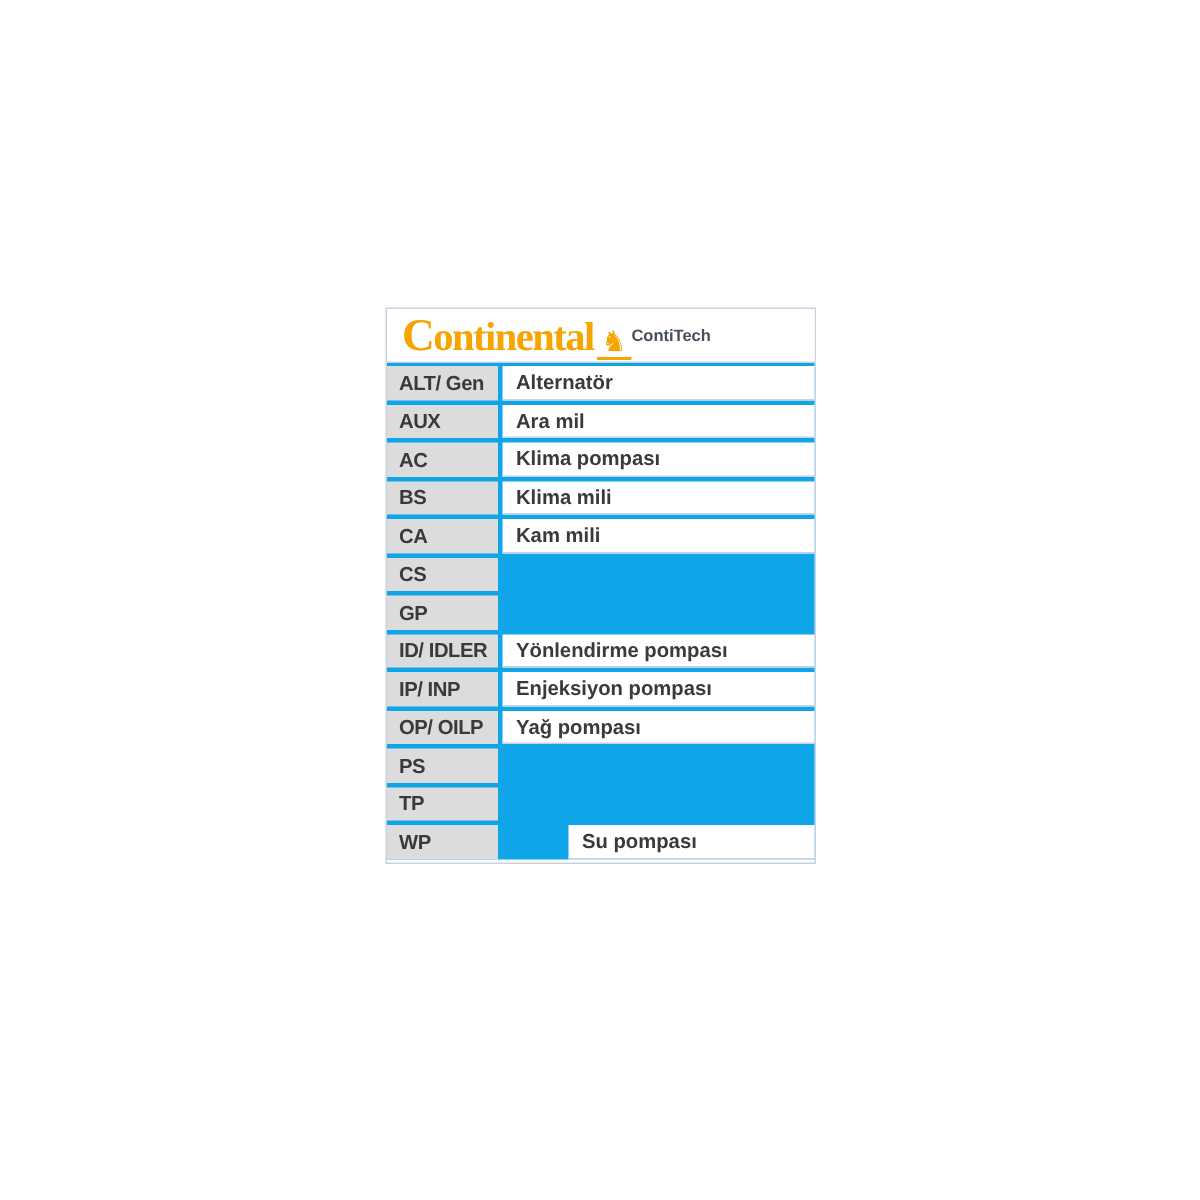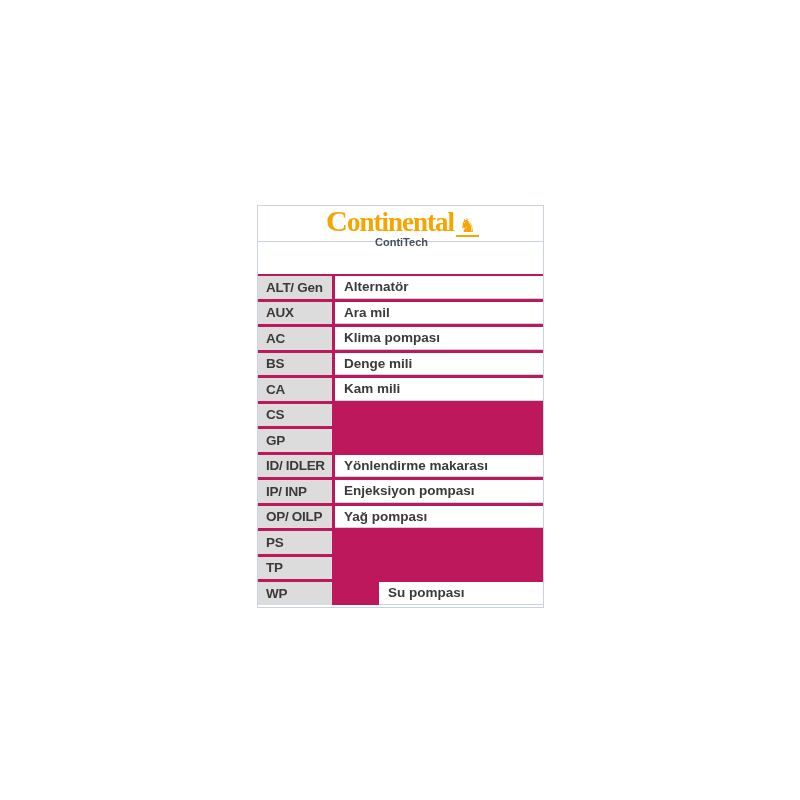--- a/index.html
+++ b/index.html
@@ -12,44 +12,43 @@
   *{margin:0;padding:0;box-sizing:border-box;}
   html,body{width:800px;height:800px;background:#ffffff;overflow:hidden;
     font-family:"Liberation Sans","DejaVu Sans",sans-serif;}
   .canvas{position:relative;width:800px;height:800px;background:#ffffff;}
 
   .legend-table{
     position:absolute;left:257px;top:205px;width:287px;
     background:#ffffff;border:1px solid var(--line);
   }
   .table-header{
-    height:36px;display:flex;align-items:center;justify-content:space-between;
+    height:36px;display:flex;align-items:center;
     background:#ffffff;border-bottom:1px solid var(--line);
     padding:0 6px 0 10px;
-    flex-direction:column;
   }
   .brand{
     display:flex;align-items:flex-end;color:var(--orange);
     font-family:"Liberation Serif","DejaVu Serif",serif;
     font-weight:700;font-size:27px;line-height:1;letter-spacing:-1px;
     white-space:nowrap;
   }
   .brand-word::first-letter{font-size:1.12em;}
   .horse{
     display:inline-block;color:var(--orange);
     font-size:19px;line-height:1;font-family:"DejaVu Sans",sans-serif;
     border-bottom:2px solid var(--orange);
     padding:0 4px 0 3px;margin-left:2px;transform:translateY(1px);
   }
   .sub-brand{
     color:var(--sub);font-size:11px;font-weight:700;letter-spacing:0;
     padding-right:2px;
   }
 
-  .table-body{padding:2px 0 0 0;background:#be185d;margin-top:32px;}
+  .table-body{padding:2px 0 0 0;background:#0ea5e9;}
   .row{display:flex;height:22.5px;margin-bottom:3px;}
   .row:last-child{margin-bottom:2px;gap:44px;}
   .cell{display:flex;align-items:center;font-weight:700;font-size:13.5px;color:var(--text);}
   .cell.abbr{
     width:74px;flex:0 0 74px;background:var(--cell-gray);
     padding-left:8px;white-space:nowrap;letter-spacing:-0.3px;
   }
   .cell.desc{
     flex:1;margin-left:3px;background:#ffffff;
     padding-left:9px;white-space:nowrap;
@@ -82,40 +81,40 @@
     <div class="cell desc">Ara mil</div>
   </div>
 
   <div class="row">
     <div class="cell abbr">AC</div>
     <div class="cell desc">Klima pompası</div>
   </div>
 
   <div class="row">
     <div class="cell abbr">BS</div>
-    <div class="cell desc">Denge mili</div>
+    <div class="cell desc">Klima mili</div>
   </div>
 
   <div class="row">
     <div class="cell abbr">CA</div>
     <div class="cell desc">Kam mili</div>
   </div>
 
   <div class="row">
     <div class="cell abbr">CS</div>
   </div>
 
 
   <div class="row">
     <div class="cell abbr">GP</div>
   </div>
 
   <div class="row">
     <div class="cell abbr">ID/ IDLER</div>
-    <div class="cell desc">Yönlendirme makarası</div>
+    <div class="cell desc">Yönlendirme pompası</div>
   </div>
 
   <div class="row">
     <div class="cell abbr">IP/ INP</div>
     <div class="cell desc">Enjeksiyon pompası</div>
   </div>
 
   <div class="row">
     <div class="cell abbr">OP/ OILP</div>
     <div class="cell desc">Yağ pompası</div>

